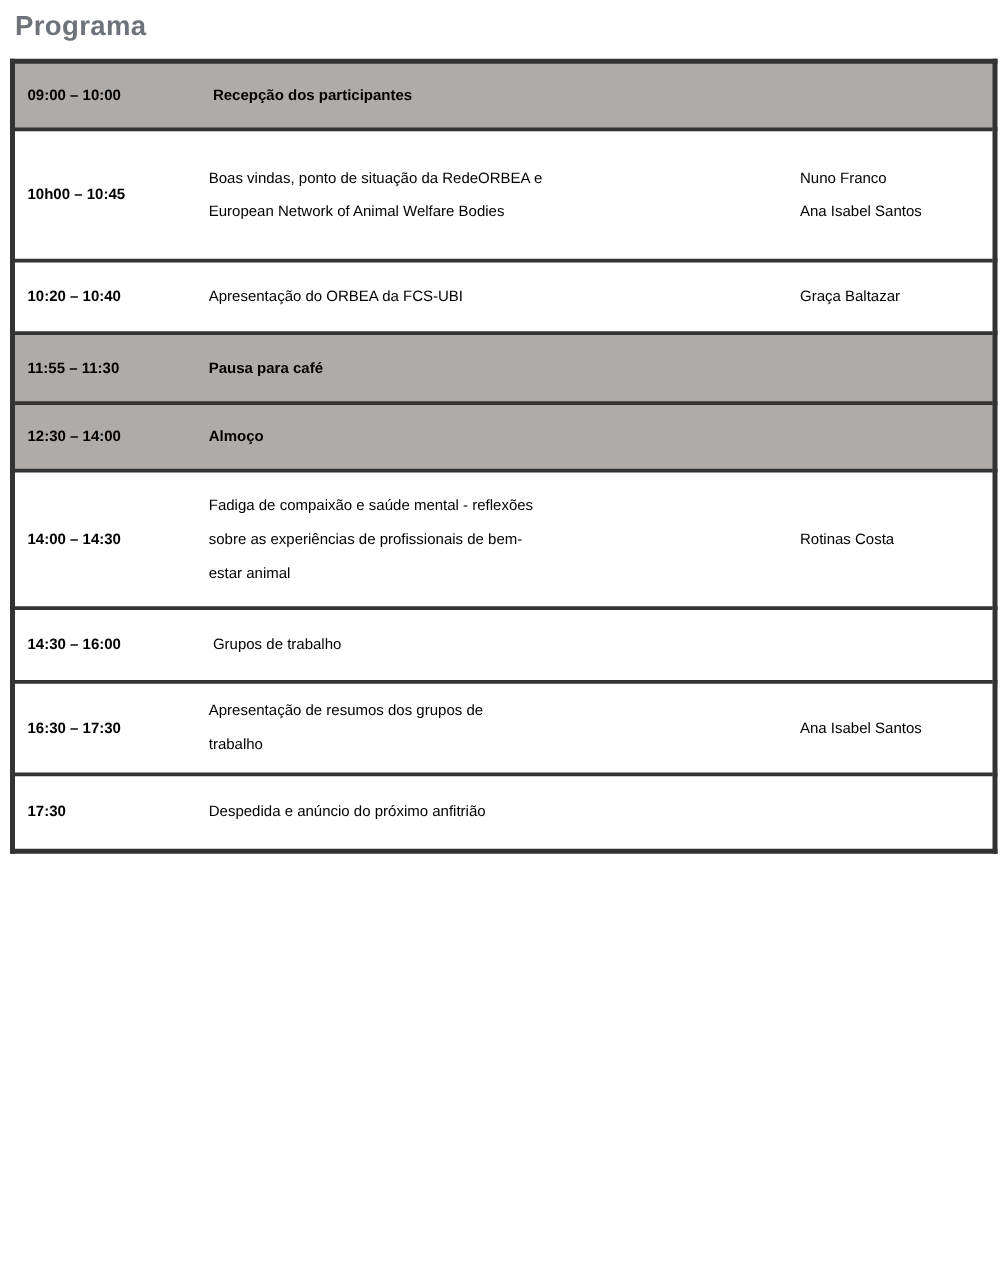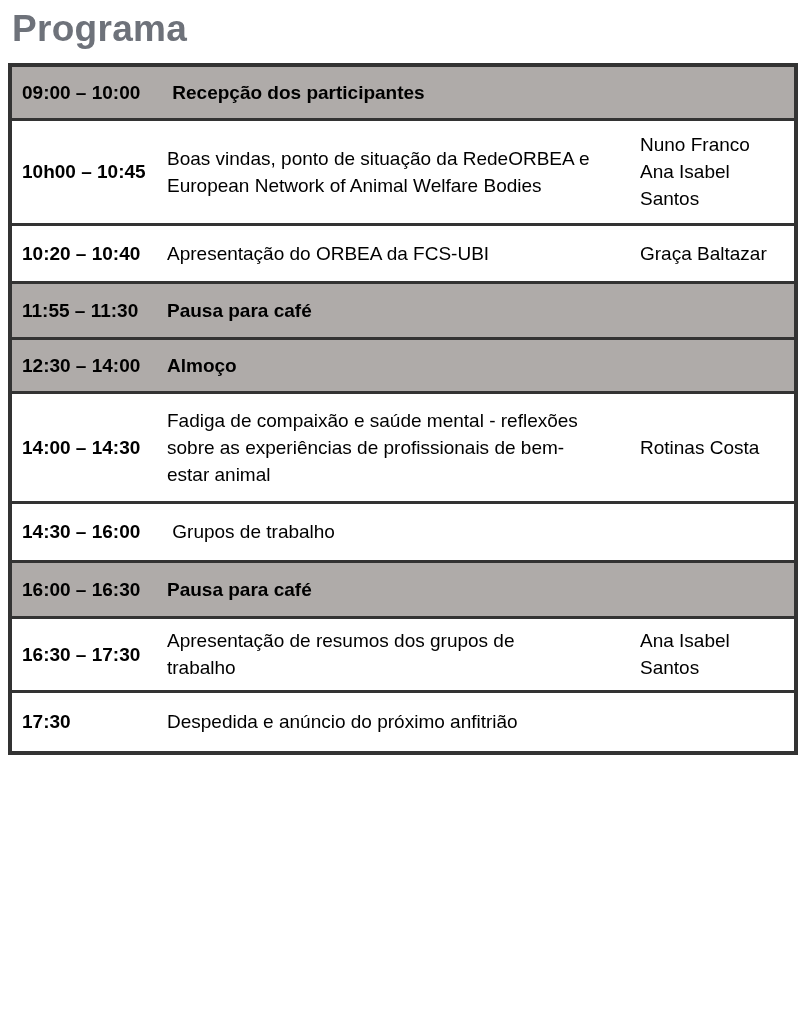--- a/index.html
+++ b/index.html
@@ -14,40 +14,40 @@
   }
   body {
     width: 802px;
     height: 1024px;
     padding: 6px 8px 0 8px;
     font-family: "Liberation Sans", sans-serif;
     color: #000000;
     overflow: hidden;
   }
   h1.page-title {
-    font-size: 37px;
+    font-size: 22px;
     font-weight: bold;
     color: var(--title-c);
     margin: 2px 0 13px 4px;
     letter-spacing: 0.3px;
   }
   table.program {
     border-collapse: collapse;
     table-layout: fixed;
     width: 786px;
     border: 4px solid var(--border-c);
   }
   col.c-time { width: 150px; }
   col.c-desc { width: 468px; }
   col.c-speaker { width: 168px; }
   td {
     border-top: 3px solid var(--border-c);
     border-bottom: 3px solid var(--border-c);
     vertical-align: middle;
-    font-size: 19px;
+    font-size: 12px;
     line-height: 27px;
     white-space: pre-wrap;
     padding: 6px 0;
   }
   td.time {
     font-weight: bold;
     padding-left: 10px;
     padding-right: 4px;
   }
   td.desc {
@@ -102,24 +102,20 @@
       <td class="desc">Fadiga de compaixão e saúde mental - reflexões
 sobre as experiências de profissionais de bem-
 estar animal</td>
       <td class="speaker">Rotinas Costa</td>
     </tr>
     <tr class="session" style="height:59px">
       <td class="time">14:30 – 16:00</td>
       <td class="desc"> Grupos de trabalho</td>
       <td class="speaker"></td>
     </tr>
-    <tr class="break" style="height:56px">
-      <td class="time">16:00 – 16:30</td>
-      <td class="desc" colspan="2">Pausa para café</td>
-    </tr>
     <tr class="session" style="height:74px">
       <td class="time">16:30 – 17:30</td>
       <td class="desc">Apresentação de resumos dos grupos de
 trabalho</td>
       <td class="speaker">Ana Isabel Santos</td>
     </tr>
     <tr class="session" style="height:62px">
       <td class="time">17:30</td>
       <td class="desc">Despedida e anúncio do próximo anfitrião</td>
       <td class="speaker"></td>

